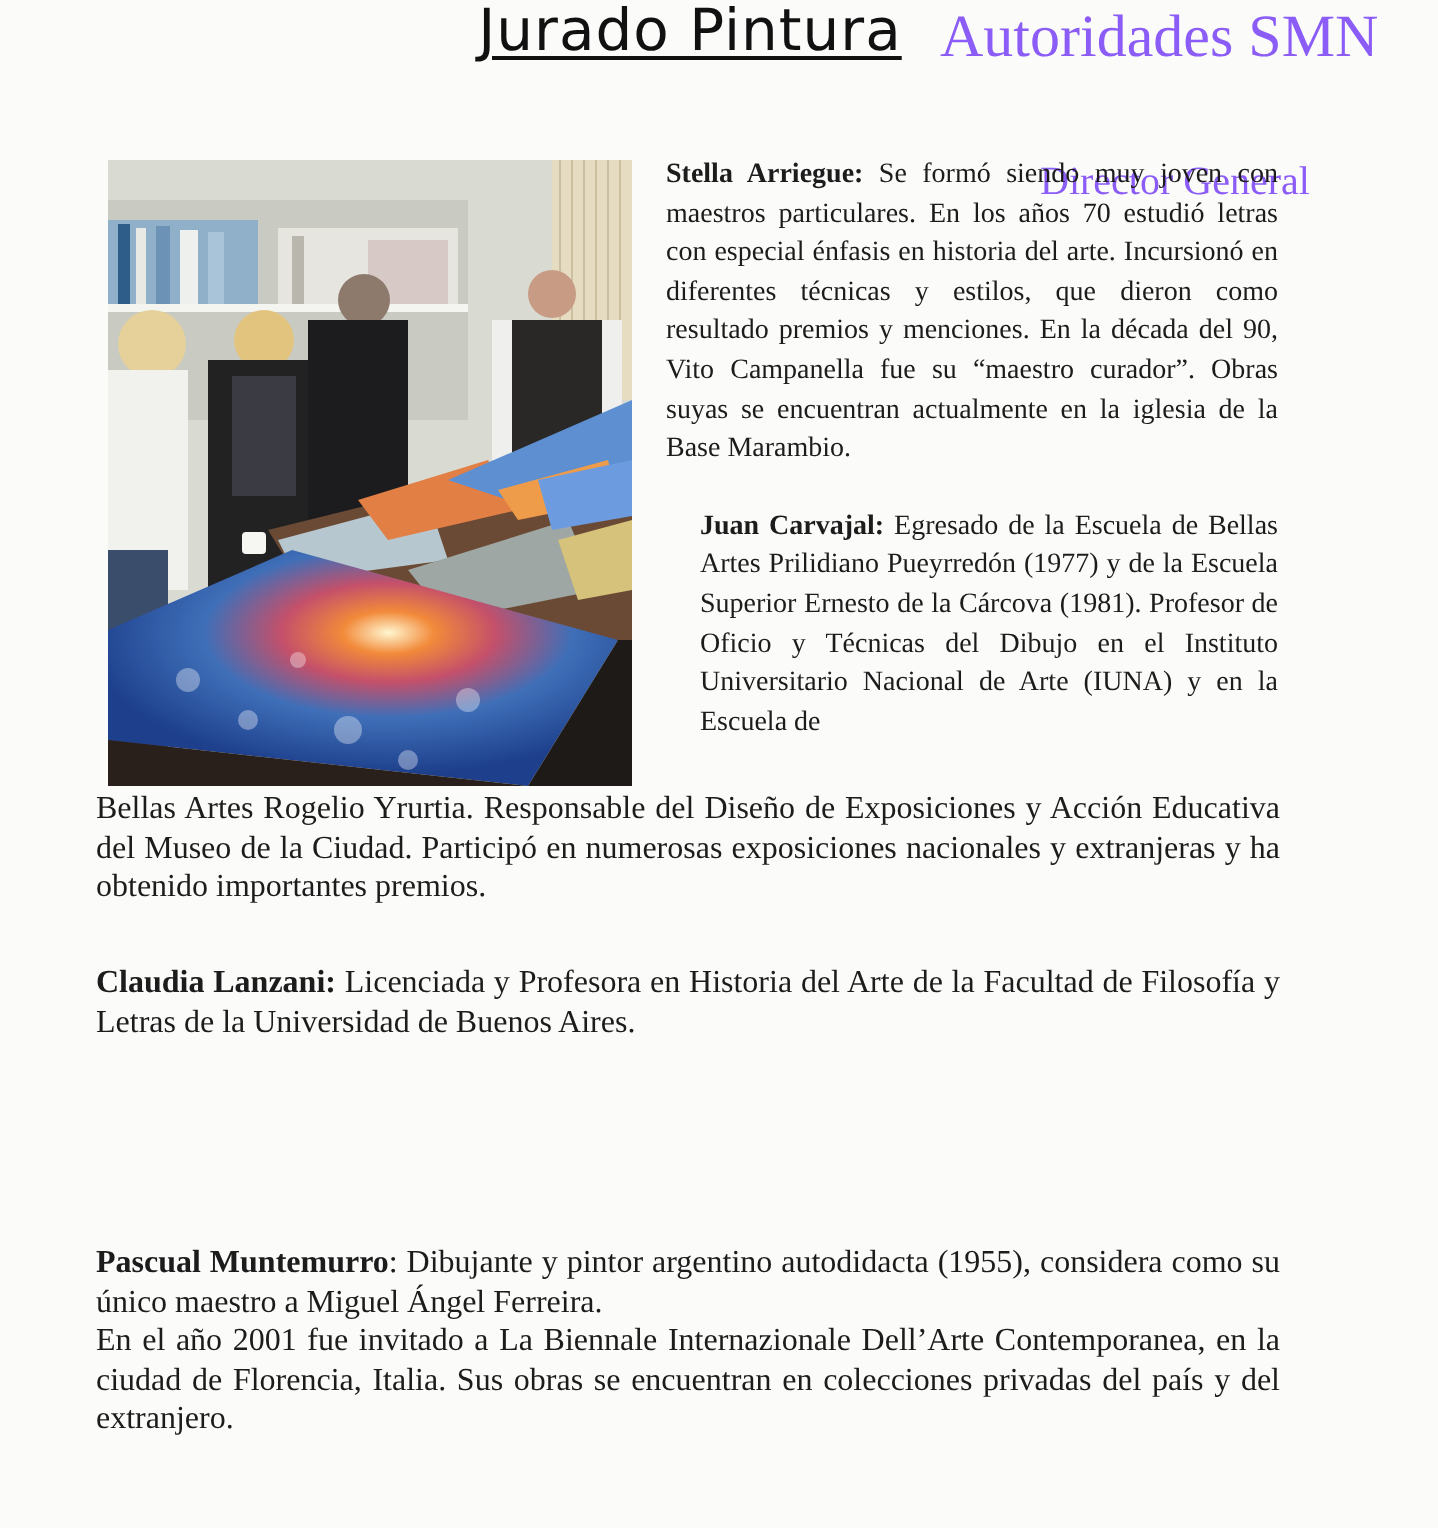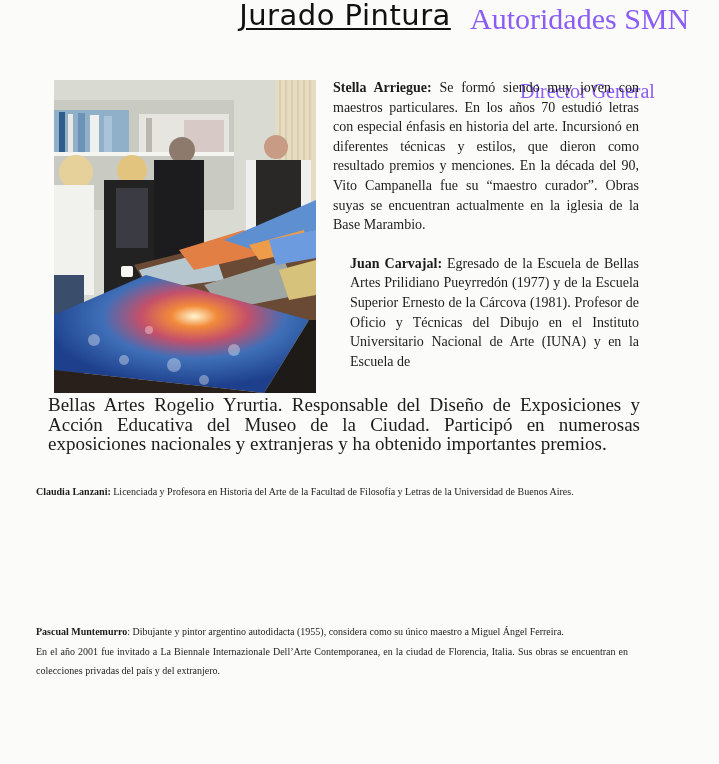--- a/index.html
+++ b/index.html
@@ -25,25 +25,25 @@
     overflow: hidden; background: #cfd0c8;
   }
   .col-right {
     position: absolute; left: 333px; top: 78px; width: 306px;
     font-size: 14px; line-height: 19.6px; text-align: justify;
   }
   .col-right p { margin: 0; }
   .col-right p + p { margin-top: 19px; margin-left: 17px; }
   .wrap-cont {
     position: absolute; left: 48px; top: 395px; width: 592px;
-    font-size: 19px; line-height: 19.6px; text-align: justify;
+    font-size: 16px; line-height: 19.6px; text-align: justify;
   }
   .block {
-    position: absolute; left: 36px; width: 592px;
-    font-size: 10px; line-height: 19.6px;
+    position: absolute; left: 48px; width: 592px;
+    font-size: 16px; line-height: 19.6px;
   }
   .block p { margin: 0; }
   .block .just { text-align: justify; text-align-last: left; }
   b { font-weight: bold; }
 </style>
 </head>
 <body>
 
 <div class="ghost" style="left:470px;top:2px;font-size:30px;">Autoridades SMN</div>
 <div class="ghost" style="left:520px;top:80px;font-size:20px;">Director General</div>

